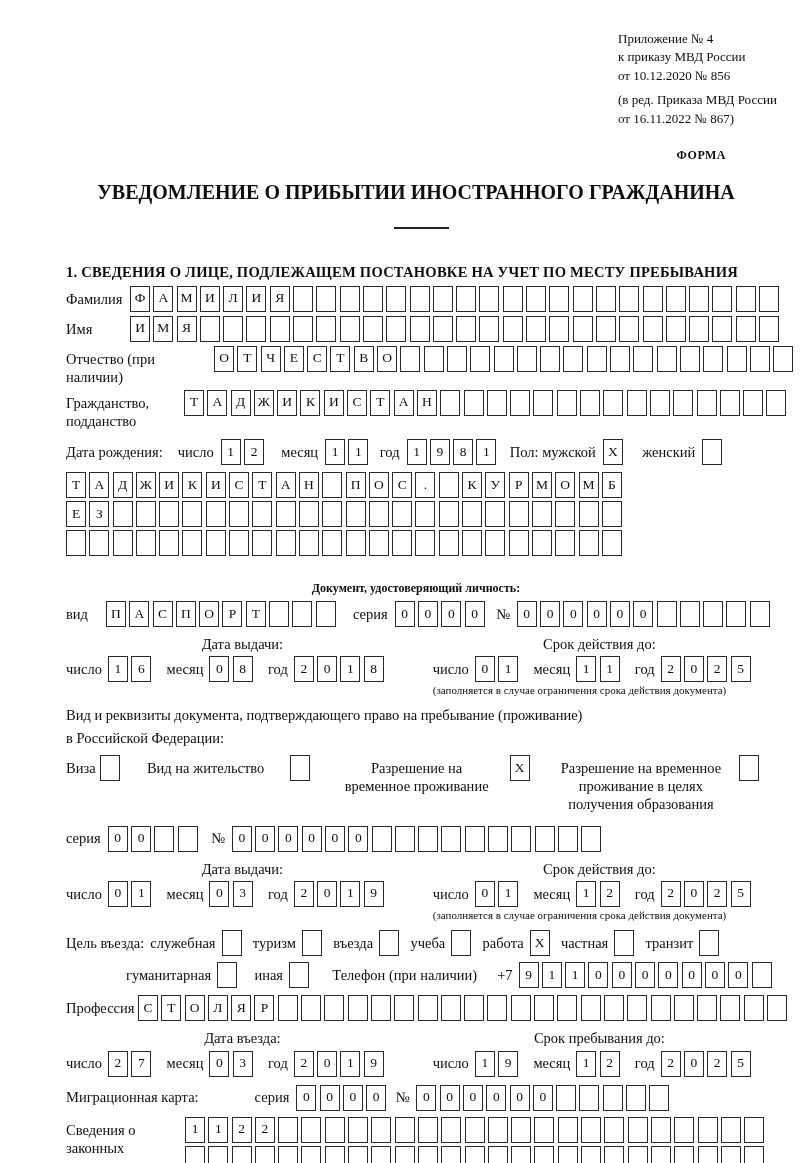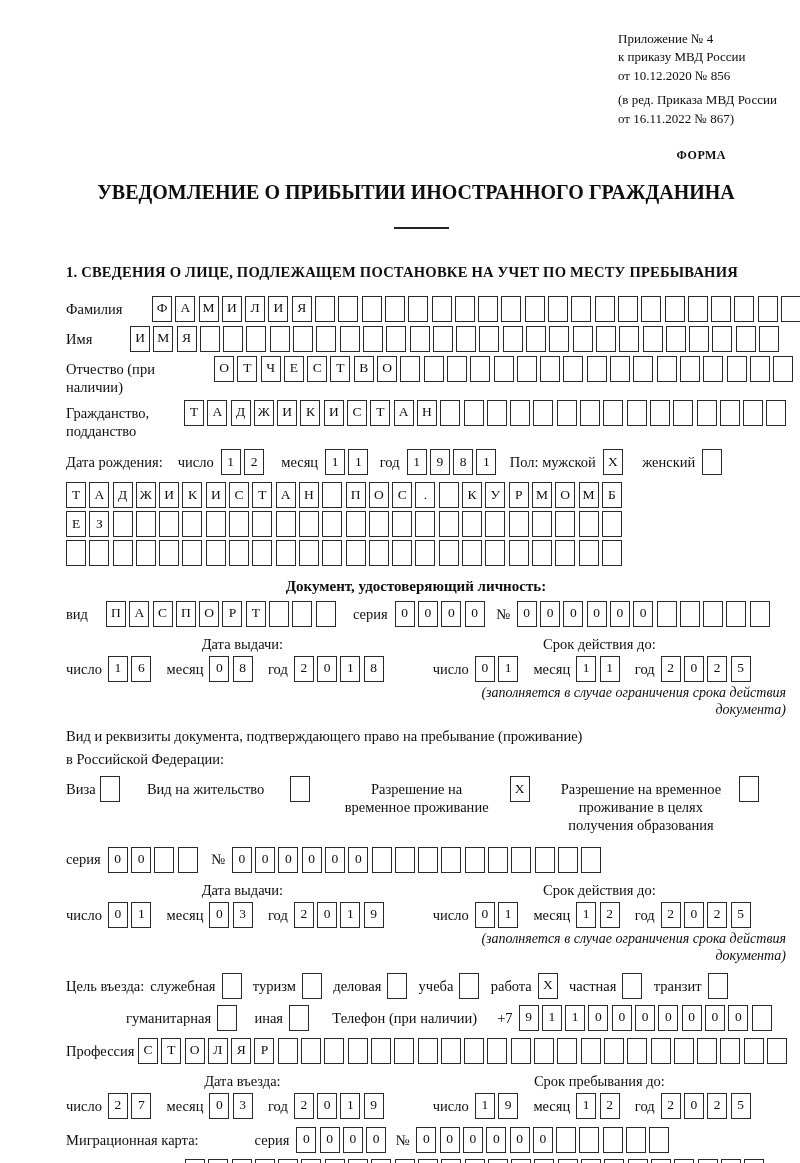--- a/index.html
+++ b/index.html
@@ -27,31 +27,31 @@
         border:1.6px solid #2a2a2a;display:flex;align-items:center;justify-content:center;
         font-size:13.5px;background:#fff;}
   .w64{width:64px;} .w72{width:72px;} .w148{width:148px;} .w118{width:118px;} .w139{width:139px;} .w119{width:119px;}
 
   
   .irow{display:flex;align-items:center;margin-top:5px;flex-wrap:nowrap;}
   .irow .lbl{margin-right:7px;white-space:nowrap;}
   .irow .lbl2{margin:0 7px 0 14px;white-space:nowrap;}
   .cb{margin-left:8px;}
 
-  .dochead{text-align:center;font-weight:bold;font-size:15px;margin-top:8px;}
+  .dochead{text-align:center;font-weight:bold;font-size:12px;margin-top:22px;}
 
   .dpair{display:flex;margin-top:8px;}
   .dgroup{display:flex;flex-direction:column;}
   .dgroup.left{width:360px;}
   .dgroup.right{width:340px;margin-left:14px;}
   .dtitle{text-align:center;margin-bottom:3px;}
   .drow{display:flex;align-items:center;}
   .drow .lbl{margin-right:6px;}
   .drow .lbl2{margin:0 6px 0 12px;}
-  .rnote{text-align:right;font-size:14px;margin-top:2px;margin-right:-20px;font-style:italic;}
+  .rnote{font-size:11px;margin-top:2px;margin-right:-20px;}
 
   .plain{margin-top:8px;}
   .optrow{display:flex;align-items:flex-start;margin-top:8px;}
   .optrow .optlabel{padding-top:4px;}
   .ctr{text-align:center;}
   .wrap150{width:158px;} .wrap175{width:176px;}
 
   .purposerow{display:flex;align-items:center;margin-top:8px;}
   .purposerow .plbl{margin-right:6px;white-space:nowrap;}
   .gap14{margin-left:14px;} .gap20{margin-left:20px;} .gap8{margin-left:8px;}
@@ -72,21 +72,21 @@
   </div>
   <div class="forma">ФОРМА</div>
 
   <div class="title">
     <div>УВЕДОМЛЕНИЕ О ПРИБЫТИИ ИНОСТРАННОГО ГРАЖДАНИНА</div>
     <div><span class="uline"></span></div>
   </div>
 
   <div class="sect">1. СВЕДЕНИЯ О ЛИЦЕ, ПОДЛЕЖАЩЕМ ПОСТАНОВКЕ НА УЧЕТ ПО МЕСТУ ПРЕБЫВАНИЯ</div>
 
-  <div class="frow" style="margin-top:14px;gap:22px;">
+  <div class="frow" style="margin-top:4px;">
     <div class="flabel w64">Фамилия</div>
     <div class="cellrow">
         <span class="cell">Ф</span>
         <span class="cell">А</span>
         <span class="cell">М</span>
         <span class="cell">И</span>
         <span class="cell">Л</span>
         <span class="cell">И</span>
         <span class="cell">Я</span>
         <span class="cell"></span>
@@ -510,21 +510,21 @@
   <div class="purposerow">
     <span class="plbl">Цель въезда:</span>
     <span class="plbl">служебная</span>
     <span class="cellrow">
         <span class="cell"></span>
       </span>
     <span class="plbl gap8">туризм</span>
     <span class="cellrow">
         <span class="cell"></span>
       </span>
-    <span class="plbl gap8">деловая</span>
+    <span class="plbl gap8">въезда</span>
     <span class="cellrow">
         <span class="cell"></span>
       </span>
     <span class="plbl gap8">учеба</span>
     <span class="cellrow">
         <span class="cell"></span>
       </span>
     <span class="plbl gap8">работа</span>
     <span class="cellrow">
         <span class="cell">X</span>

